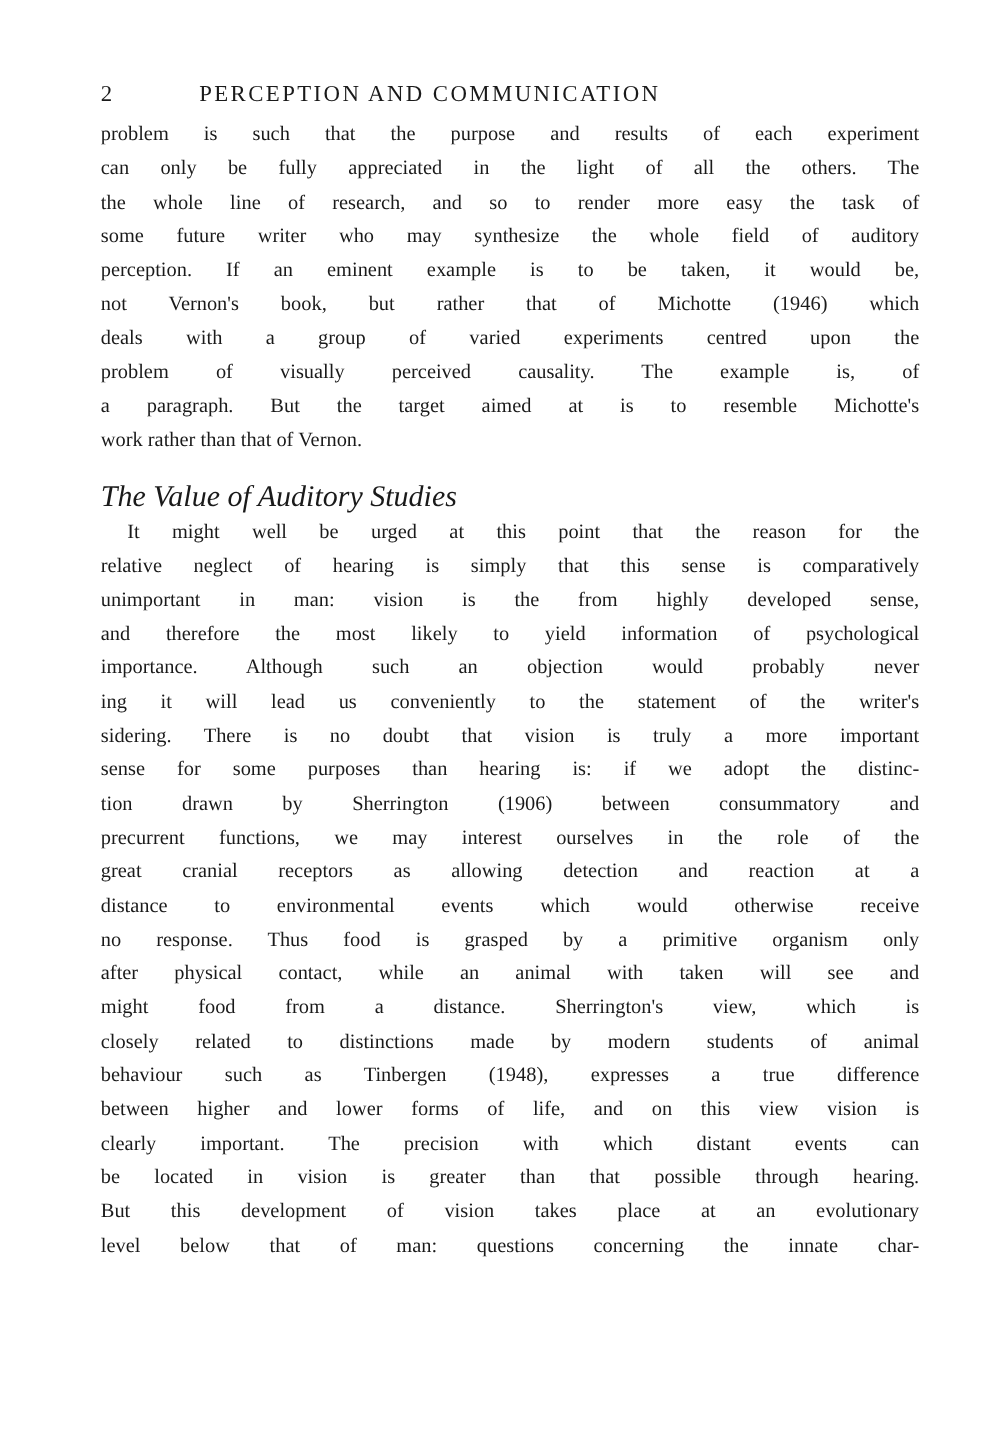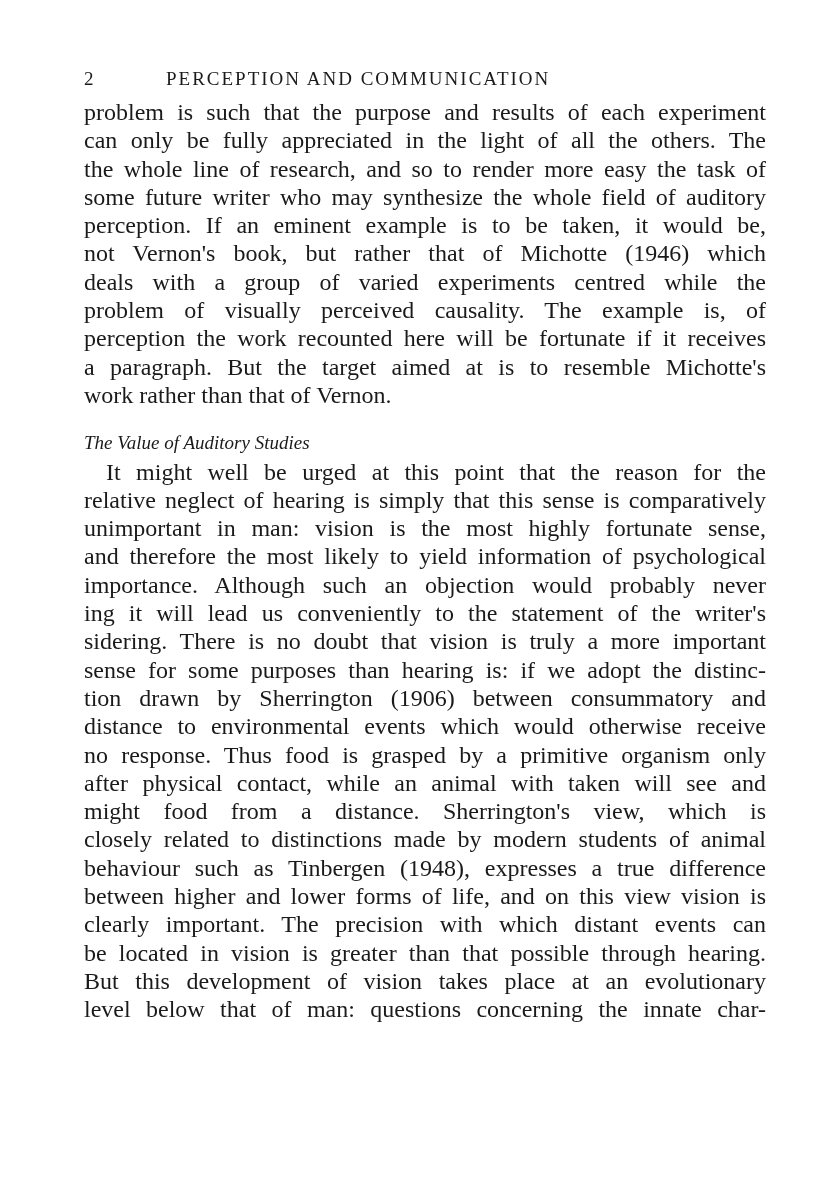--- a/index.html
+++ b/index.html
@@ -8,66 +8,67 @@
     position: absolute; left: 84px; top: 68px; width: 682px;
     font-family: "Liberation Serif", "DejaVu Serif", serif;
     color: #1a1a1a;
   }
   .running-head {
     display: flex; align-items: baseline; height: 30px;
     font-size: 19px; letter-spacing: 2px;
   }
   .page-number { width: 82px; letter-spacing: 0; }
   .line {
-    font-size: 24px; line-height: 28.3px; height: 28.3px;
+    font-size: 17px; line-height: 28.3px; height: 28.3px;
     white-space: nowrap; text-align: justify; text-align-last: justify;
     overflow: visible;
   }
   .line.last { text-align-last: left; }
   .line.indent { padding-left: 22px; }
   .section-heading {
-    font-style: italic; font-size: 19px; line-height: 28.3px; height: 28.3px;
+    font-style: italic; font-size: 25px; line-height: 28.3px; height: 28.3px;
     margin-top: 20px;
   }
 </style>
 </head>
 <body>
 
 <div class="page">
   <div class="running-head">
     <span class="page-number">2</span>
     <span>PERCEPTION AND COMMUNICATION</span>
   </div>
 
   <div>
     <div class="line">problem is such that the purpose and results of each experiment</div>
     <div class="line">can only be fully appreciated in the light of all the others.  The</div>
     <div class="line">the whole line of research, and so to render more easy the task of</div>
     <div class="line">some future writer who may synthesize the whole field of auditory</div>
     <div class="line">perception.  If an eminent example is to be taken, it would be,</div>
     <div class="line">not Vernon's book, but rather that of Michotte (1946) which</div>
-    <div class="line">deals with a group of varied experiments centred while the</div>
+    <div class="line">deals with a group of varied experiments centred upon the</div>
     <div class="line">problem of visually perceived causality.  The example is, of</div>
-    <div class="line">perception the work recounted here will be fortunate if it receives</div>
     <div class="line">a paragraph.  But the target aimed at is to resemble Michotte's</div>
     <div class="line last">work rather than that of Vernon.</div>
   </div>
 
   <div class="section-heading">The Value of Auditory Studies</div>
 
   <div>
     <div class="line indent">It might well be urged at this point that the reason for the</div>
     <div class="line">relative neglect of hearing is simply that this sense is comparatively</div>
-    <div class="line">unimportant in man:  vision is the most highly fortunate sense,</div>
+    <div class="line">unimportant in man:  vision is the from highly developed sense,</div>
     <div class="line">and therefore the most likely to yield information of psychological</div>
     <div class="line">importance.  Although such an objection would probably never</div>
     <div class="line">ing it will lead us conveniently to the statement of the writer's</div>
     <div class="line">sidering.  There is no doubt that vision is truly a more important</div>
     <div class="line">sense for some purposes than hearing is:  if we adopt the distinc-</div>
     <div class="line">tion drawn by Sherrington (1906) between consummatory and</div>
+    <div class="line">precurrent functions, we may interest ourselves in the role of the</div>
+    <div class="line">great cranial receptors as allowing detection and reaction at a</div>
     <div class="line">distance to environmental events which would otherwise receive</div>
     <div class="line">no response.  Thus food is grasped by a primitive organism only</div>
     <div class="line">after physical contact, while an animal with taken will see and</div>
     <div class="line">might food from a distance.  Sherrington's view, which is</div>
     <div class="line">closely related to distinctions made by modern students of animal</div>
     <div class="line">behaviour such as Tinbergen (1948), expresses a true difference</div>
     <div class="line">between higher and lower forms of life, and on this view vision is</div>
     <div class="line">clearly important.  The precision with which distant events can</div>
     <div class="line">be located in vision is greater than that possible through hearing.</div>
     <div class="line">But this development of vision takes place at an evolutionary</div>

